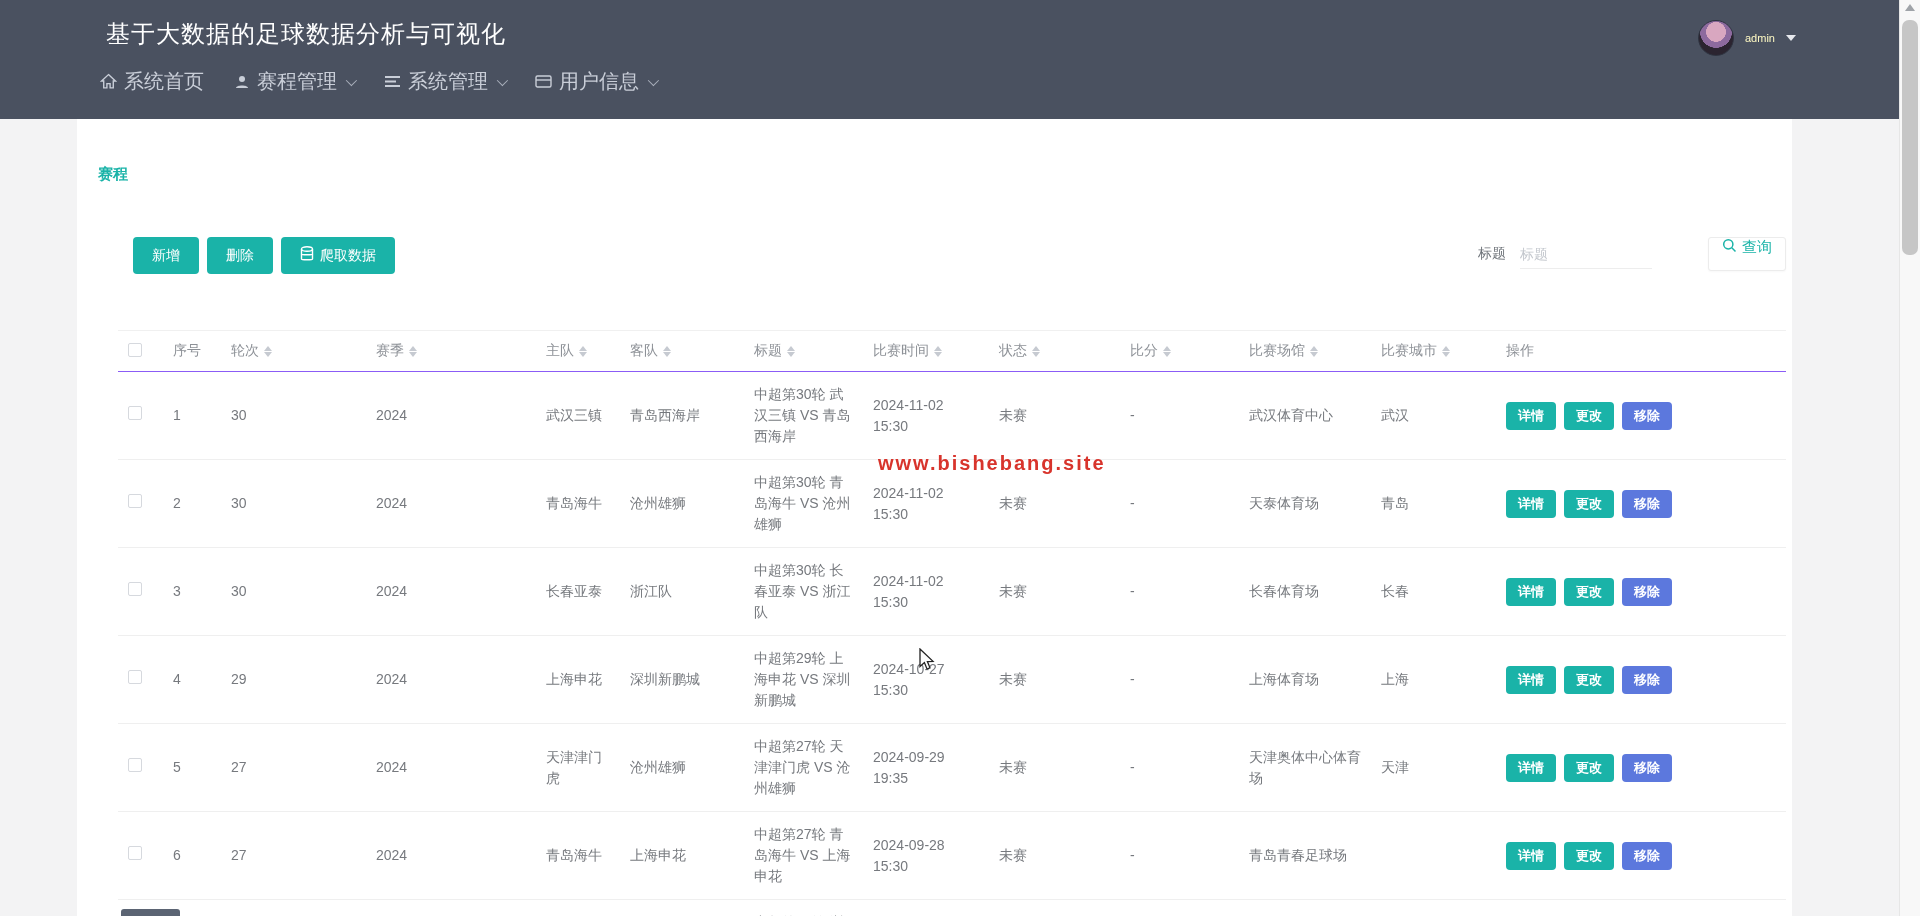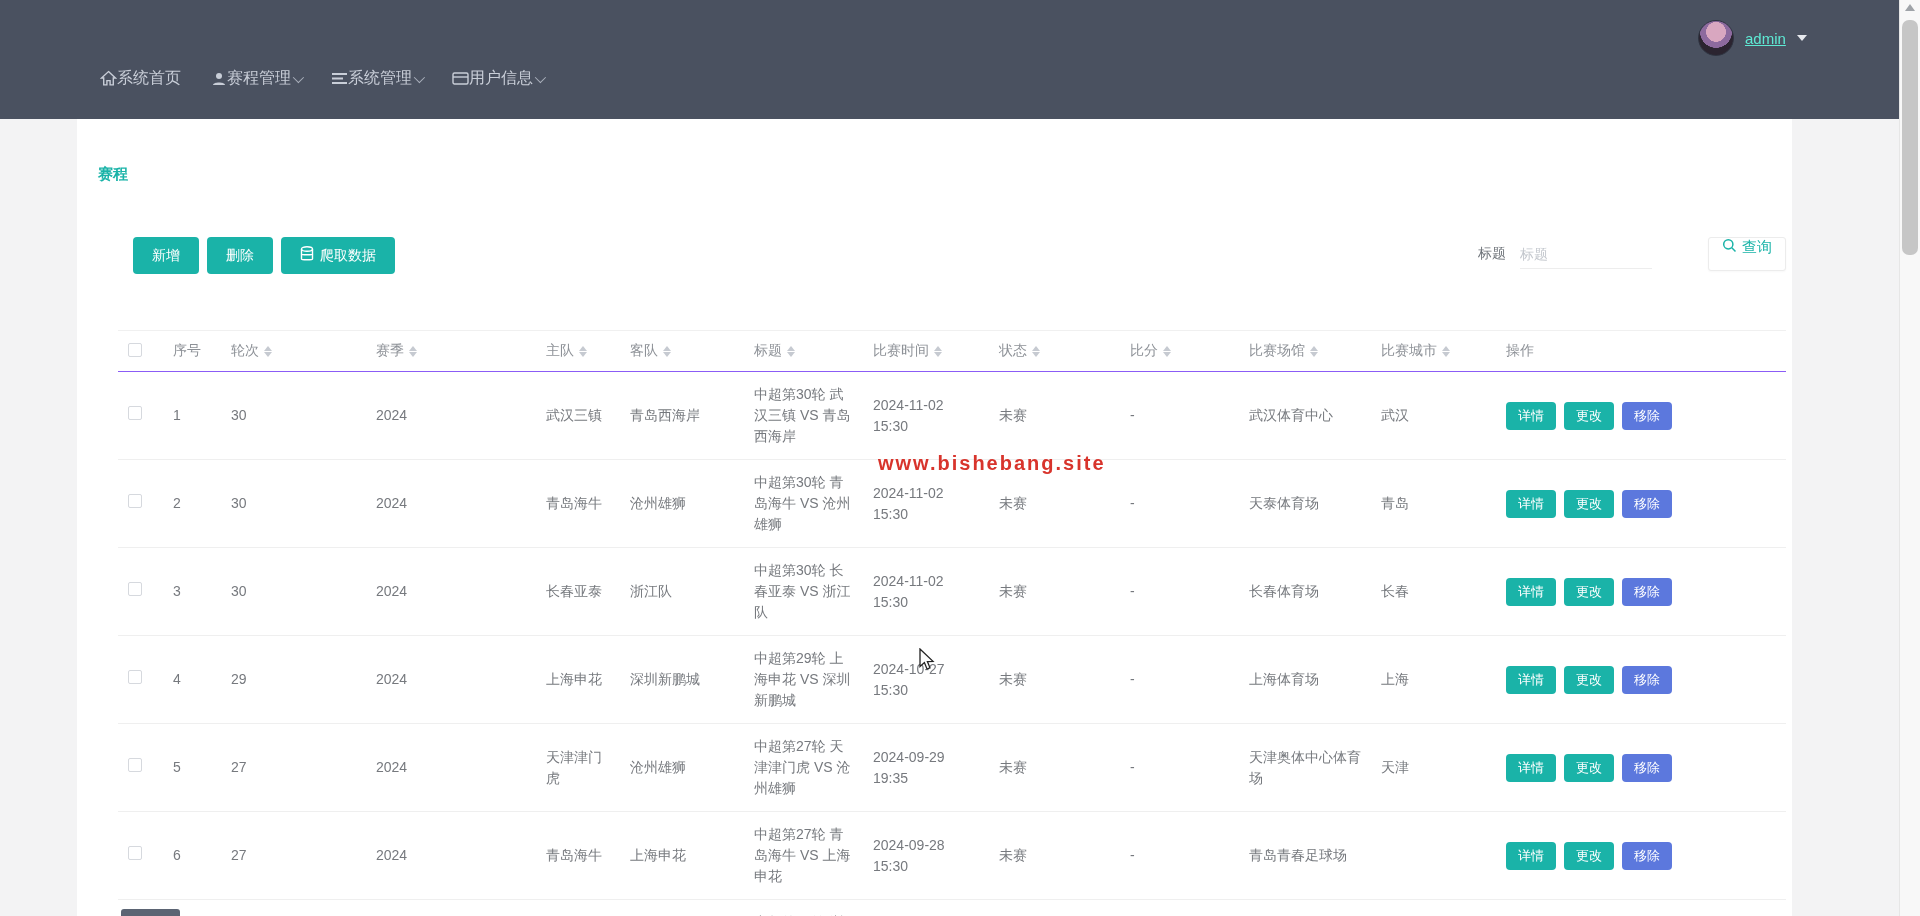--- a/index.html
+++ b/index.html
@@ -8,28 +8,28 @@
   *{box-sizing:border-box; margin:0; padding:0;}
   html,body{width:1920px; height:916px; overflow:hidden;}
   body{
     font-family:"Liberation Sans","DejaVu Sans",sans-serif;
     background:#f3f3f4; position:relative; font-size:14px; color:#75797f;
   }
   
   .navbar{position:absolute; left:0; top:0; width:1899px; height:119px; background:var(--navbar);}
   .nav-title{position:absolute; left:106px; top:18px; color:#ffffff; font-size:24px; font-weight:500; letter-spacing:1px;}
   .nav-menu{position:absolute; left:100px; top:68px; display:flex; align-items:center; gap:30px;}
-  .nav-item{display:flex; align-items:center; color:#c9ced8; font-size:16px; cursor:pointer;justify-content:space-between;}
+  .nav-item{display:flex; align-items:center; gap:7px; color:#c9ced8; font-size:20px; cursor:pointer;justify-content:space-between;}
   .nav-item svg{display:block;}
   .chev{width:8px; height:8px; border-right:1.6px solid #aab0bc; border-bottom:1.6px solid #aab0bc; transform:rotate(45deg) translateY(-2px); margin-left:2px;}
   .nav-user{position:absolute; left:1698px; top:20px; display:flex; align-items:center; gap:11px; cursor:pointer;}
   .avatar{width:36px; height:36px; border-radius:50%;
     background:radial-gradient(circle at 50% 32%, #d9a7c0 0 34%, #8d6a9e 35% 55%, #2b2430 56% 100%);
     border:1px solid #2e3340;}
-  .nav-user-name{color:#5eead4; font-size:15px;text-decoration:underline;}
+  .nav-user-name{color:#fef9c3; font-size:11px;}
   .caret-down{width:0; height:0; border-left:5px solid transparent; border-right:5px solid transparent; border-top:6px solid #e7e9ee;}
   
   .card{position:absolute; left:77px; top:119px; width:1715px; height:797px; background:#ffffff;}
   .breadcrumb{position:absolute; left:21px; top:26px; color:var(--teal); font-size:15px; font-weight:bold; cursor:pointer;margin-top:20px;}
   
   .toolbar{position:absolute; left:41px; top:118px; display:flex; gap:8px;padding-left:15px;}
   .btn{border:none; border-radius:4px; color:#fff; font-size:14px; height:37px; padding:0 19px;
        display:flex; align-items:center; gap:6px; cursor:pointer; font-family:inherit;}
   .btn-teal{background:var(--teal);}
   .btn-blue{background:var(--blue);}
@@ -48,35 +48,36 @@
            font-weight:400; color:#8d9197; font-size:14px; text-align:left; padding-left:10px; white-space:nowrap;}
   tbody td{border-bottom:1px solid #efefef; color:#76797e; font-size:14px; text-align:left;
            padding:12px 8px 12px 10px; line-height:21px; vertical-align:middle; word-wrap:break-word;}
   .cb{width:14px; height:14px; border:1px solid #d6d9de; border-radius:2px; background:#fff; display:inline-block; cursor:pointer;}
   th .hdr{display:inline-flex; align-items:center; gap:5px;}
   .carets{display:inline-flex; flex-direction:column; gap:1px; vertical-align:middle;}
   .carets i{display:block; width:0; height:0; border-left:4px solid transparent; border-right:4px solid transparent;}
   .carets .up{border-bottom:5px solid #c6cad1;}
   .carets .dn{border-top:5px solid #c6cad1;}
   .row-actions{display:flex; gap:8px;}
-  .row-actions .btn{height:28px; padding:0 12px; font-size:13px; border-radius:4px;}
+  .row-actions .btn{height:28px; padding:0 12px; font-size:13px; border-radius:4px;font-weight:bold;}
   
   .watermark{position:absolute; left:878px; top:452px; font-family:Liberation Sans, sans-serif;
              font-size:20px; font-weight:bold; color:var(--red); letter-spacing:2px; pointer-events:none;}
   .cursor{position:absolute; left:916px; top:648px; pointer-events:none;}
   .scrollbar{position:absolute; right:0; top:0; width:21px; height:916px; background:#f8f8f8; border-left:1px solid #e6e6e6;}
   .sb-up{position:absolute; top:4px; left:5px; width:0; height:0; border-left:5px solid transparent; border-right:5px solid transparent; border-bottom:7px solid #9fa3a8;}
   .sb-thumb{position:absolute; top:20px; left:2px; width:16px; height:235px; background:#c6c6c6; border-radius:7px;}
   .cutoff{position:absolute; left:121px; top:909px; width:59px; height:7px; background:#5b6473; border-radius:3px 3px 0 0;}
   svg{flex:none;}
 </style>
 </head>
 <body>
 
 <div class="navbar">
+  <div class="nav-title">基于大数据的足球数据分析与可视化</div>
 
   <div class="nav-menu">
     <div class="nav-item">
       <span>
         <svg width="17" height="17" viewBox="0 0 16 16">
             <path d="M8 1.5 L14.5 7.5 H12.5 V14 H9.5 V10 H6.5 V14 H3.5 V7.5 H1.5 Z" fill="none" stroke="#c9ced8" stroke-width="1.3"></path>
           </svg>
       </span>
       <span>系统首页</span>
     </div>

